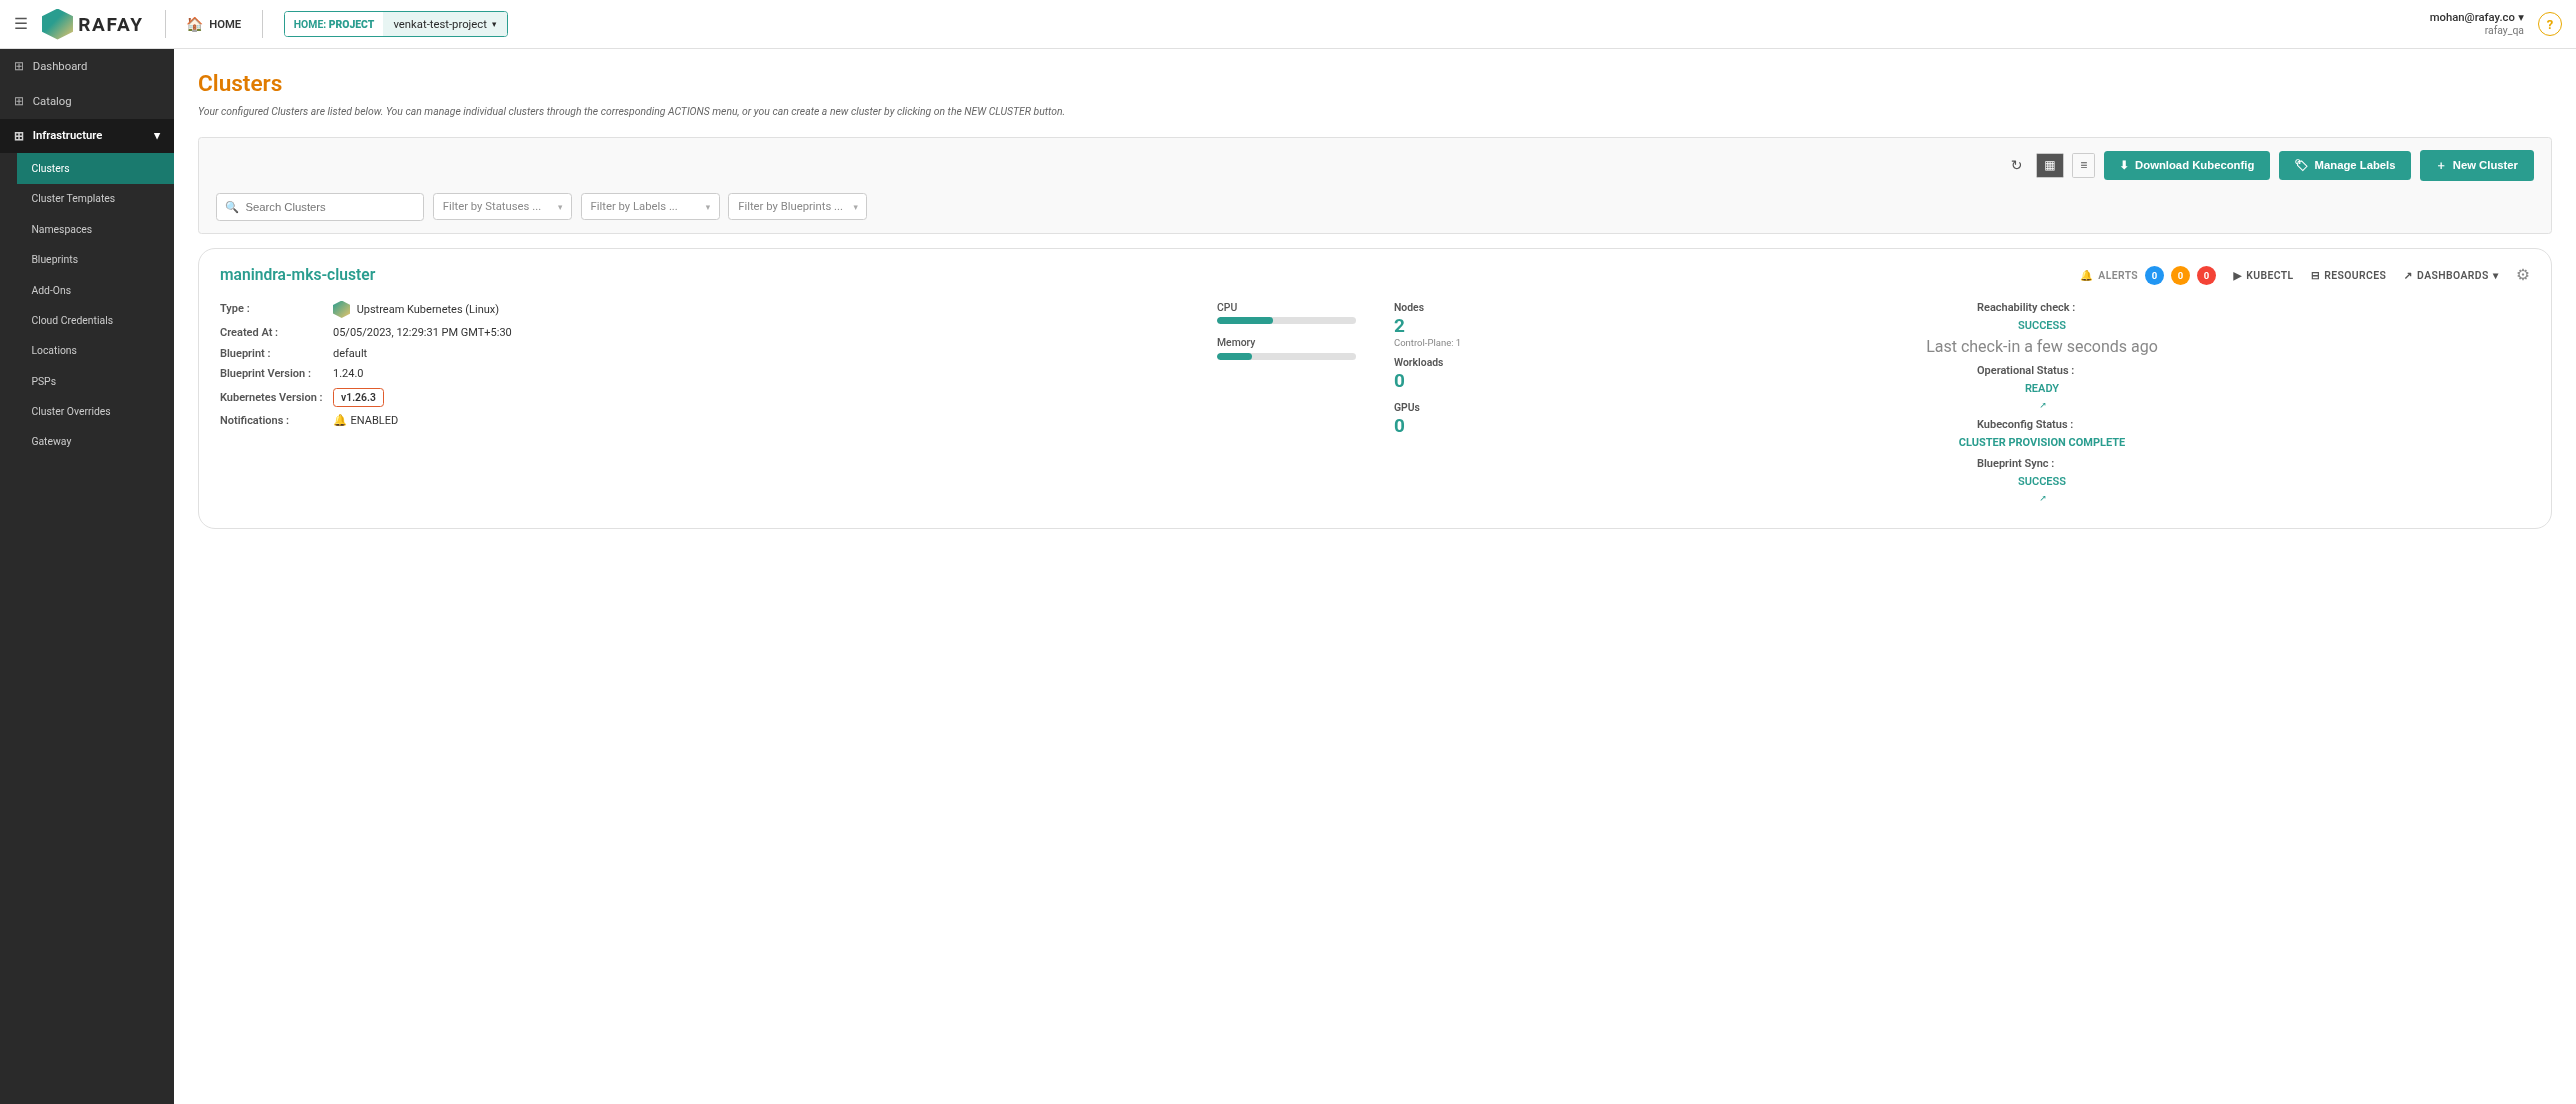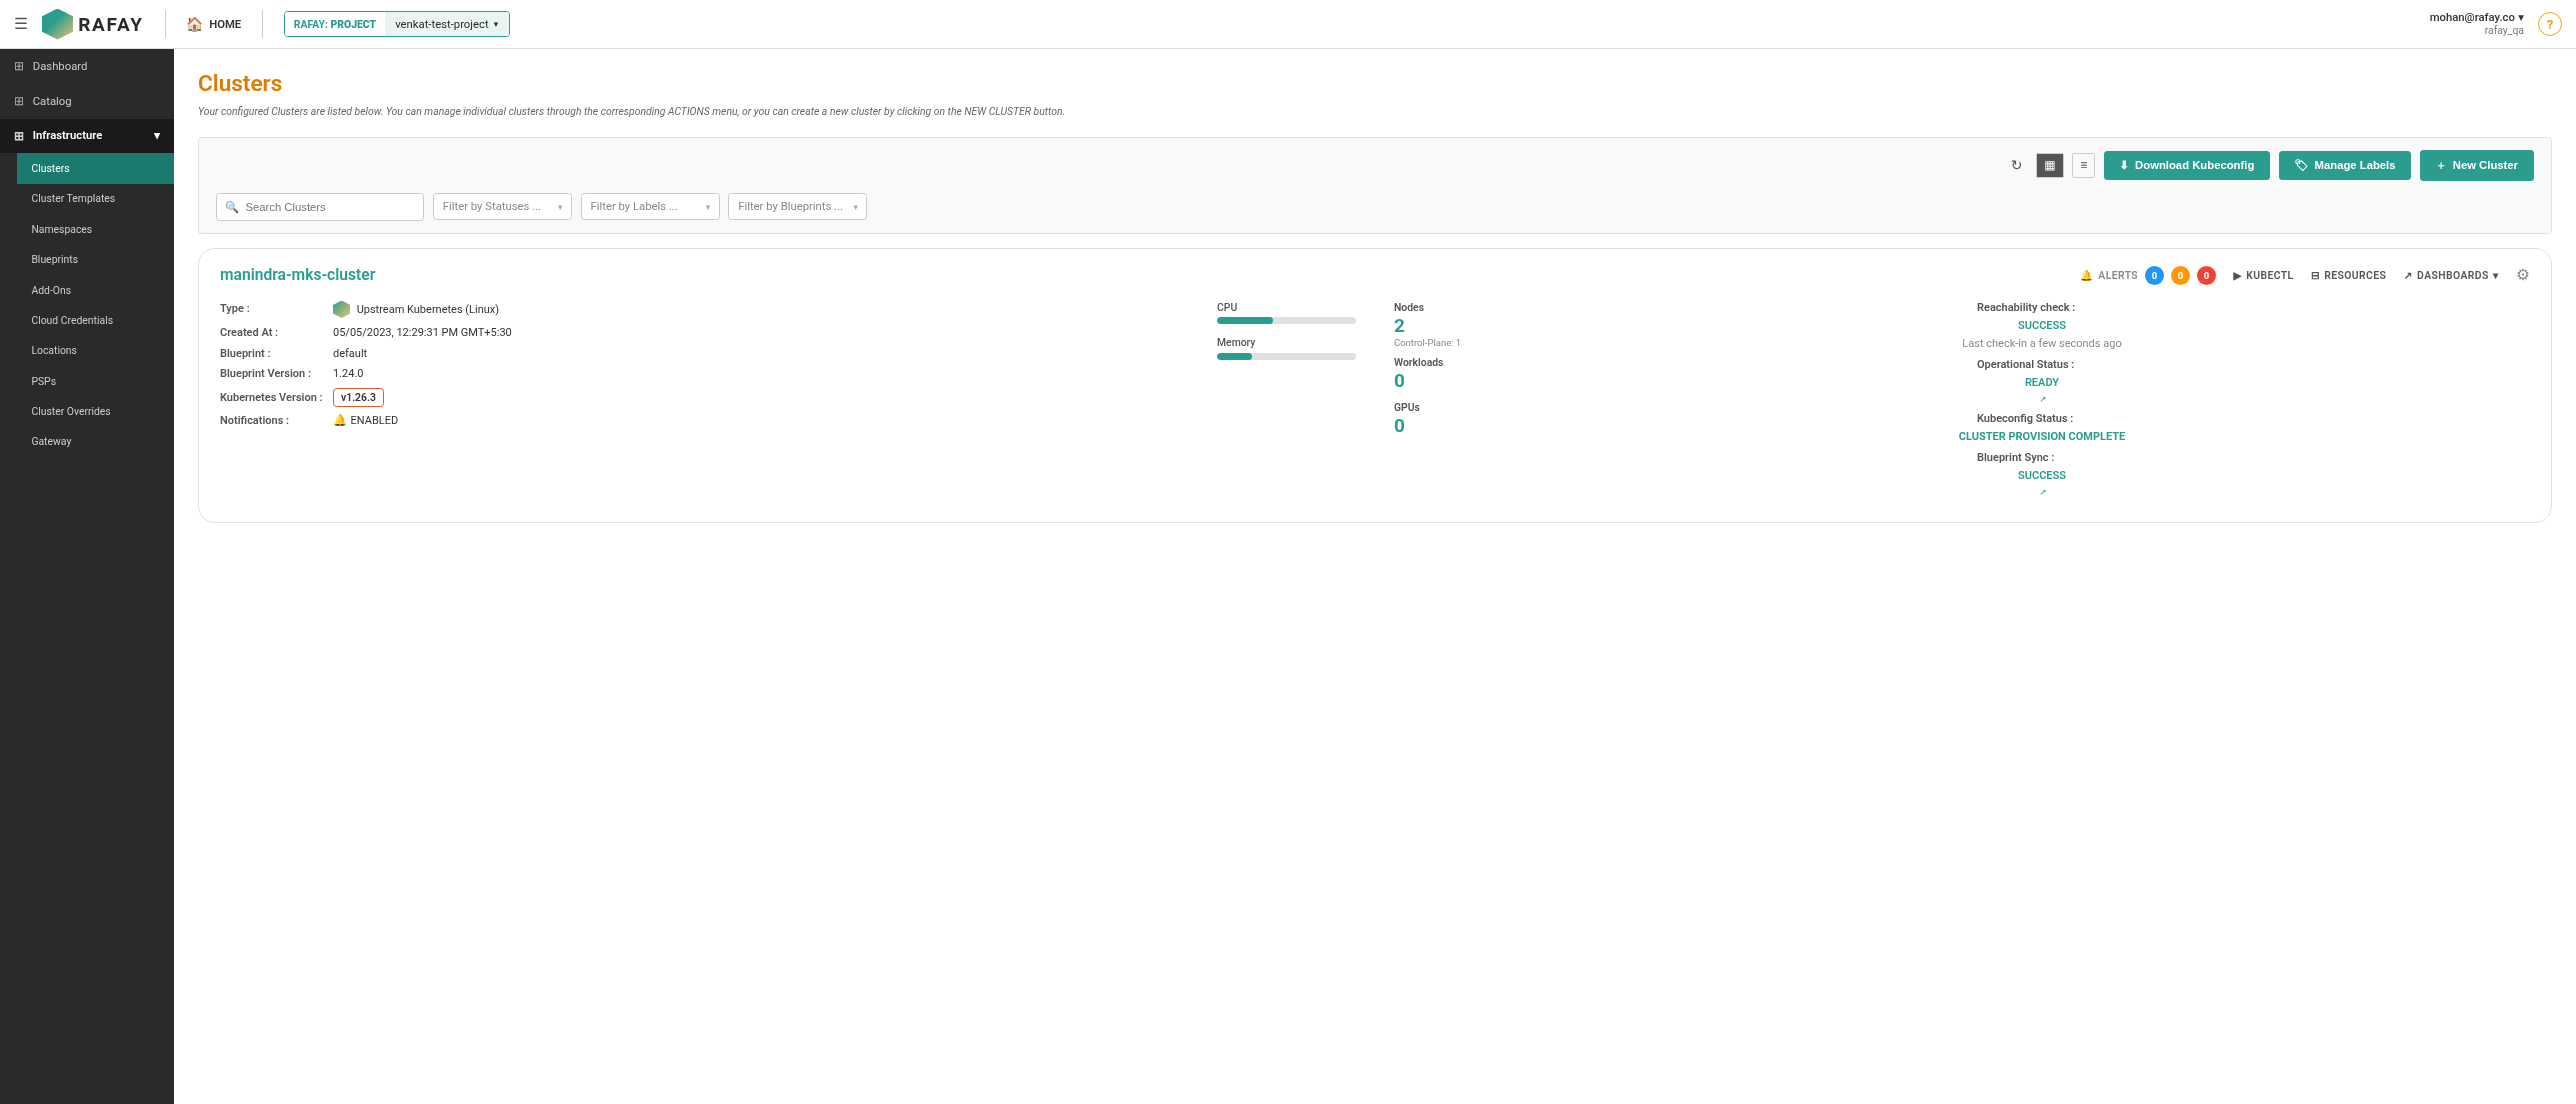--- a/index.html
+++ b/index.html
@@ -136,21 +136,21 @@
     .stat-sub { font-size: 9.5px; color: #888; }
 
     
     .status-section { flex: 1; }
     .status-row { display: flex; align-items: center; margin-bottom: 7.8px; font-size: 11px; gap: 5.2px; flex-direction: column; }
     .status-label { color: #555; font-weight: 600; min-width: 130px; }
     .status-value { color: #333; }
     .status-value.success { color: #2a9d8f; font-weight: 600; }
     .status-value.ready { color: #2a9d8f; font-weight: 600; }
     .status-value.complete { color: #2a9d8f; font-weight: 700; }
-    .status-value.muted { color: #888; font-size: 11px; }
+    .status-value.muted { color: #888; font-size: 16px; }
     .status-dot { width: 8.7px; height: 8.7px; border-radius: 50%; background: #4caf50; display: inline-block; }
     .ext-link { color: #2a9d8f; font-size: 8.7px; margin-left: 1.7px; }
 
     .info-icon { color: #2a9d8f; font-size: 10.4px; cursor: pointer; }
 
     
     .notif-row { display: flex; align-items: center; margin-top: 3.5px; font-size: 11px; }
     .notif-label { color: #555; font-weight: 600; min-width: 113px; }
     .notif-bell { font-size: 11.3px; margin-right: 3.5px; }
   </style>
@@ -164,21 +164,21 @@
     <span class="logo-text">RAFAY</span>
   </div>
   <div class="nav-divider"></div>
   <div class="home-link">
     <span class="home-icon">🏠</span>
     <span>HOME</span>
   </div>
   <div class="nav-divider"></div>
   <div class="scope-box">
     <div class="scope-label">
-      <span>RAFAY:</span> <span style="font-weight:900;">PROJECT</span>
+      <span>HOME:</span> <span style="font-weight:900;">PROJECT</span>
     </div>
     <div class="scope-value">
       <span>venkat-test-project</span>
       <span class="chevron">▾</span>
     </div>
   </div>
   <div class="nav-right">
     <div class="user-info">
       <div class="user-email">
         <span>mohan@rafay.co</span>

